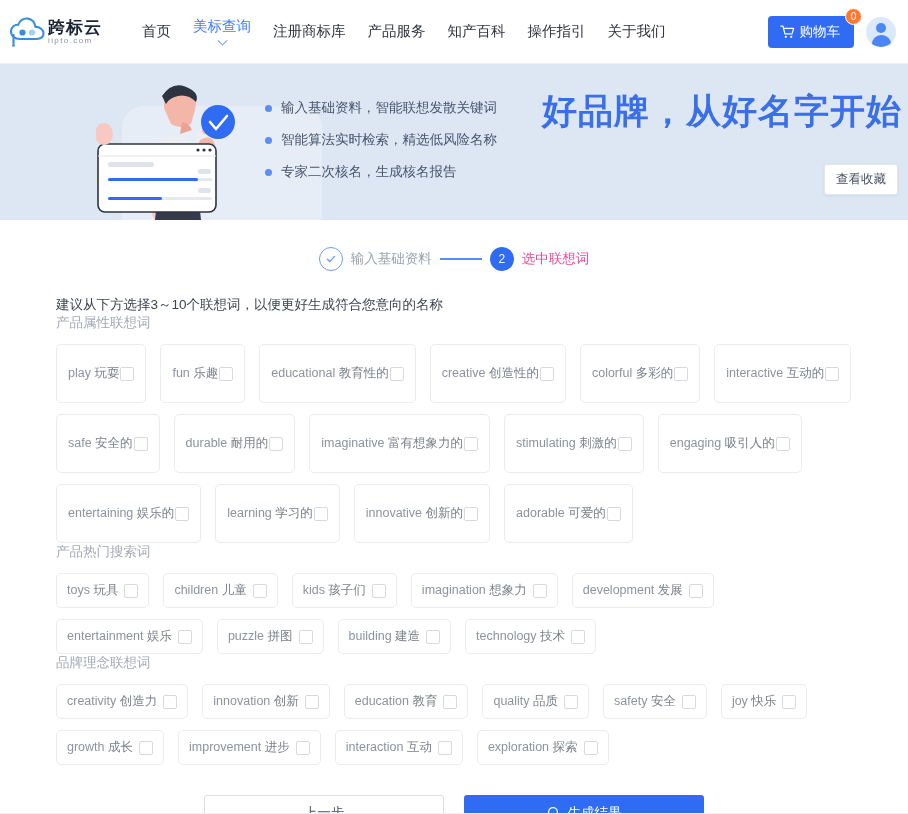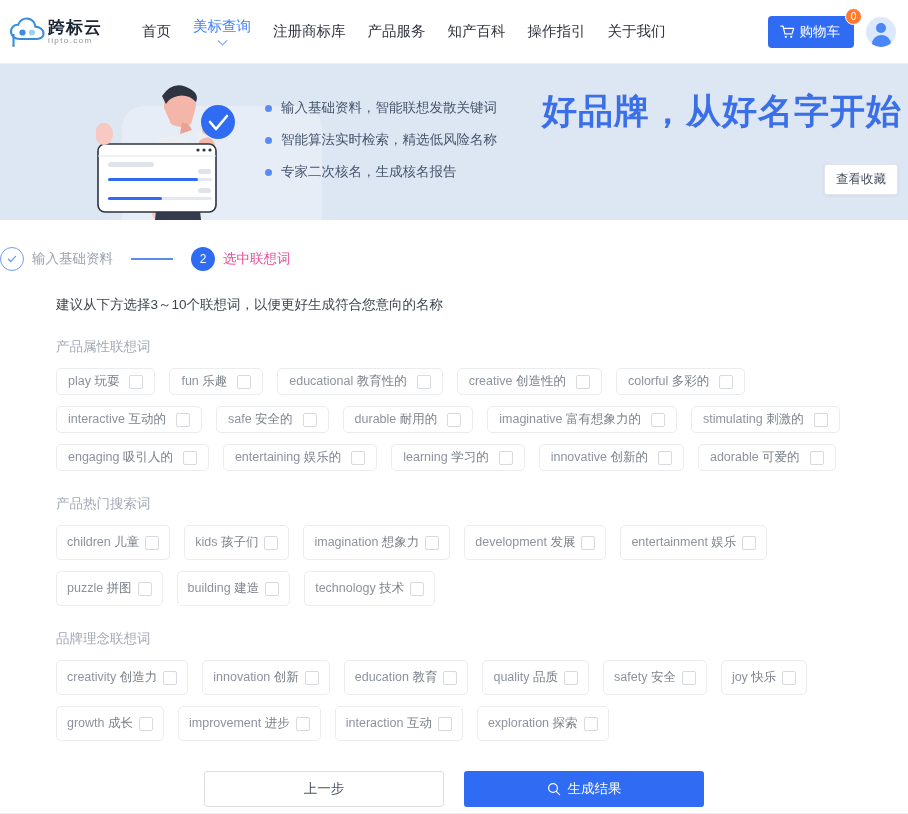--- a/index.html
+++ b/index.html
@@ -119,22 +119,22 @@
     position: absolute; right: 10px; top: 100px;
     background: #ffffff; border: 1px solid #e3e6ec;
     border-radius: 3px;
     font-size: 12.5px; color: #4a5263;
     padding: 6px 11px; cursor: pointer;
     box-shadow: 0 1px 3px rgba(40,60,100,.08);
   }
 
   
   .steps {
-    display: flex; align-items: center; 
-    gap: 10px; margin-top: 27px;
+    display: flex; align-items: center; justify-content: center;
+    margin-top: 27px;
   }
   .step { display: flex; align-items: center; gap: 8px; }
   .step-circle {
     width: 24px; height: 24px; border-radius: 50%;
     display: flex; align-items: center; justify-content: center;
     font-size: 12px; flex: none;
   }
   .step-circle.done { border: 1.3px solid #6f9cf5; color: #6f9cf5; }
   .step-circle.active { background: #2f6bf3; color: #fff; }
   .step-label { font-size: 13.5px; }
@@ -142,33 +142,33 @@
   .step-label.active { color: #ec4899; }
   .step-line {
     width: 42px; height: 1.5px; background: #5b8df0;
     margin: 0 8px;
   }
   .check-svg { width: 12px; height: 12px; }
 
   
   .main { padding: 0 56px; margin-top: 25px; }
   .tip { font-size: 13.5px; color: #3d4450; }
-  .section { margin-top: 24px; }
+  .section { }
   .section-title {
     font-size: 13.5px; color: #a3a9b4; margin-bottom: 12px;
   }
   .tag-row {
     display: flex; flex-wrap: wrap; gap: 11px 14px;
   }
   .tag {
     border: 1px solid #ebecef;
     border-radius: 5px;
     background: #fff;
-    display: flex; align-items: center; gap: 10px;
-    padding: 4px 11px;
+    display: flex; align-items: center; gap: 1px;
+    padding: 20px 11px;
     cursor: pointer;
     white-space: nowrap;
   }
   .tag.compact { gap: 6px; padding: 8px 10px; }
   .tag-label { font-size: 12.5px; color: #8d939e; }
   .tag-label .cn { color: #7a8089; }
   .tag-box {
     width: 14px; height: 14px; flex: none;
     border: 1px solid #d6d9de; border-radius: 2px;
     background: #fff;
@@ -388,20 +388,24 @@
           <span class="tag-label">adorable <span class="cn">可爱的</span></span>
           <span class="tag-box"></span>
         </div>
       </div>
   </div>
 
   <div class="section">
     <div class="section-title">产品热门搜索词</div>
     <div class="tag-row">
         <div class="tag compact">
+          <span class="tag-label">toys <span class="cn">玩具</span></span>
+          <span class="tag-box"></span>
+        </div>
+        <div class="tag compact">
           <span class="tag-label">children <span class="cn">儿童</span></span>
           <span class="tag-box"></span>
         </div>
         <div class="tag compact">
           <span class="tag-label">kids <span class="cn">孩子们</span></span>
           <span class="tag-box"></span>
         </div>
         <div class="tag compact">
           <span class="tag-label">imagination <span class="cn">想象力</span></span>
           <span class="tag-box"></span>

